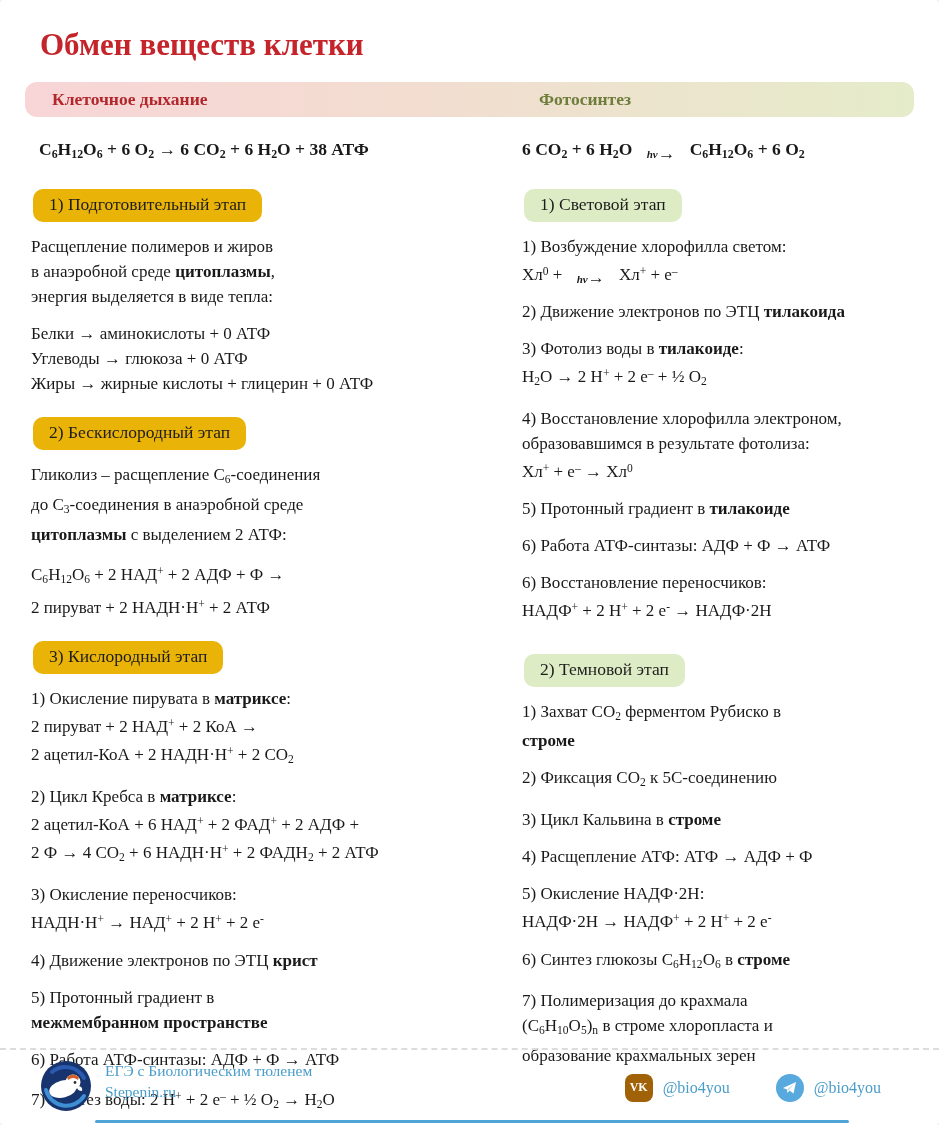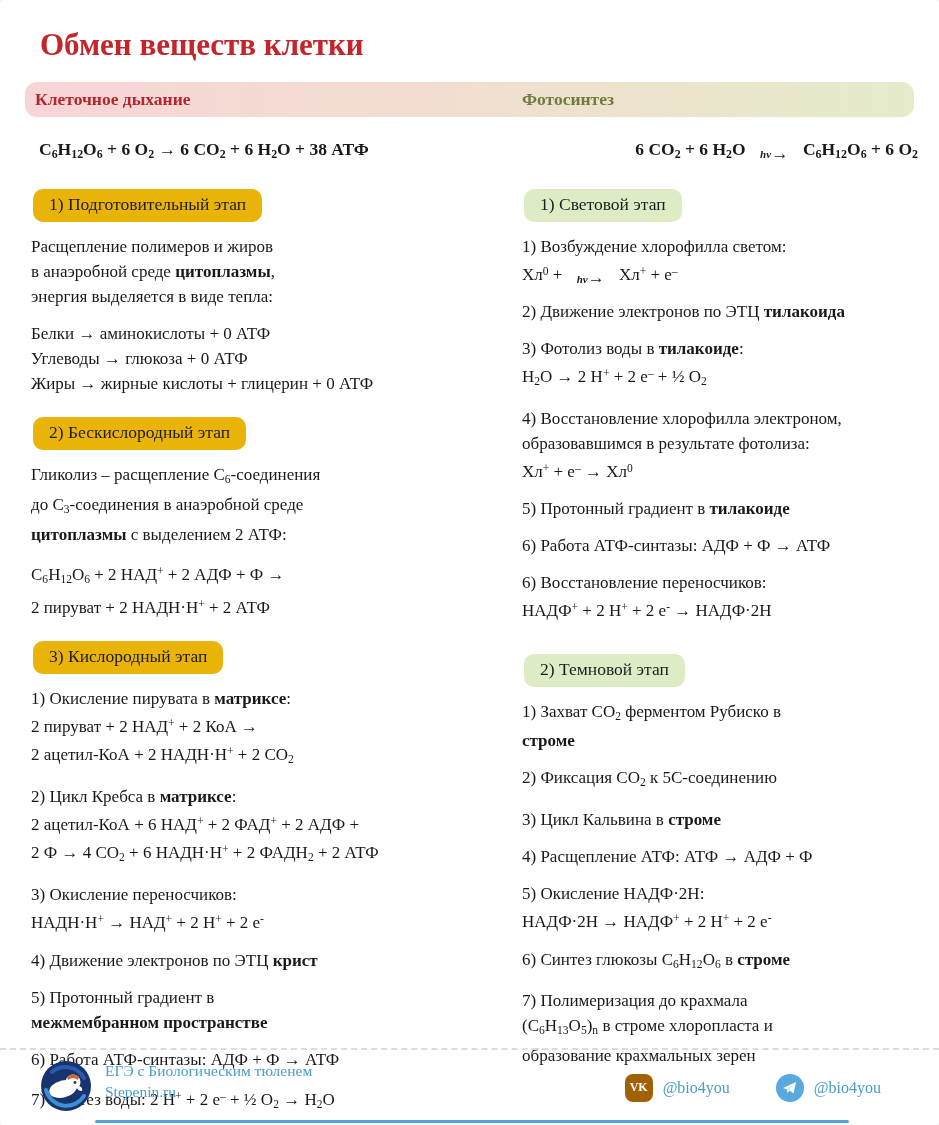--- a/index.html
+++ b/index.html
@@ -1,25 +1,25 @@
 <!DOCTYPE html>
 <html><head>
 <meta charset="utf-8">
 <style>
   html,body{margin:0;padding:0;background:#eceff1;}
   .page{position:relative;width:939px;height:1125px;background:#ffffff;border-radius:4px;overflow:hidden;
         font-family:Liberation Serif, serif;color:#191919;}
   .title{color:#c5242b;font-size:31px;font-weight:700;margin:0;padding:27px 0 0 40px;}
   .bar{margin:19px 25px 0;height:35px;border-radius:12px;display:flex;align-items:center;
        background:linear-gradient(90deg,#f8d5d7 0%,#f2ddd0 45%,#e5ecca 100%);}
-  .bar-left{width:487px;padding-left:10px;font-weight:700;font-size:17.5px;color:#b2272c;}
+  .bar-left{width:487px;padding-left:27px;font-weight:700;font-size:17.5px;color:#b2272c;}
   .bar-right{font-weight:700;font-size:17.5px;color:#6f7d3c;}
   .cols{display:grid;grid-template-columns:455px 402px;column-gap:32px;padding:0 25px;gap:36px;}
   .eq{font-weight:700;font-size:17.5px;margin:22px 0 27px 14px;white-space:nowrap;}
-  .col-right .eq{margin-left:6px;text-align:right;}
+  .col-right .eq{margin-left:6px;}
   .badge{display:inline-block;border-radius:10px;padding:5px 16px 7px;font-size:17.5px;color:#1d1d1d;margin-left:8px;}
   .badge.pink{background:#eab308;}
   .badge.green{background:#ddecc5;}
   .txt{font-size:17px;line-height:25px;margin:12px 0 0 6px;}
   .txt b{font-weight:700;}
   .stage{margin-bottom:21px;}
   .stage:last-child{margin-bottom:0;}
   sub{font-size:68%;vertical-align:-0.25em;}
   sup{font-size:68%;vertical-align:0.45em;}
   .hvarrow{display:inline-flex;flex-direction:row;align-items:center;line-height:1;vertical-align:-3px;margin:0 10px;}
@@ -99,21 +99,21 @@
       </div>
 
       <div class="stage" style="margin-top:30px;">
         <span class="badge green">2) Темновой этап</span>
         <div class="txt">1) Захват CO<sub>2</sub> ферментом Рубиско в<br><b>строме</b></div>
         <div class="txt">2) Фиксация CO<sub>2</sub> к 5С-соединению</div>
         <div class="txt">3) Цикл Кальвина в <b>строме</b></div>
         <div class="txt">4) Расщепление АТФ: АТФ → АДФ + Ф</div>
         <div class="txt">5) Окисление НАДФ·2Н:<br>НАДФ·2Н → НАДФ<sup>+</sup> + 2 Н<sup>+</sup> + 2 е<sup>-</sup></div>
         <div class="txt">6) Синтез глюкозы C<sub>6</sub>H<sub>12</sub>O<sub>6</sub> в <b>строме</b></div>
-        <div class="txt">7) Полимеризация до крахмала<br>(C<sub>6</sub>H<sub>13</sub>O<sub>5</sub>)<sub>n</sub> в строме хлоропласта и<br>образование крахмальных зерен</div>
+        <div class="txt">7) Полимеризация до крахмала<br>(C<sub>6</sub>H<sub>10</sub>O<sub>5</sub>)<sub>n</sub> в строме хлоропласта и<br>образование крахмальных зерен</div>
       </div>
     </div>
   </div>
 
   <div class="footer">
     <div class="brand">
       <span>
         <svg width="52" height="52" viewBox="0 0 52 52">
           <circle cx="26" cy="26" r="25" fill="#17346e"></circle>
           <path d="M6 30 A21 21 0 0 0 44 36" fill="none" stroke="#3f8fd4" stroke-width="4" stroke-linecap="round"></path>

